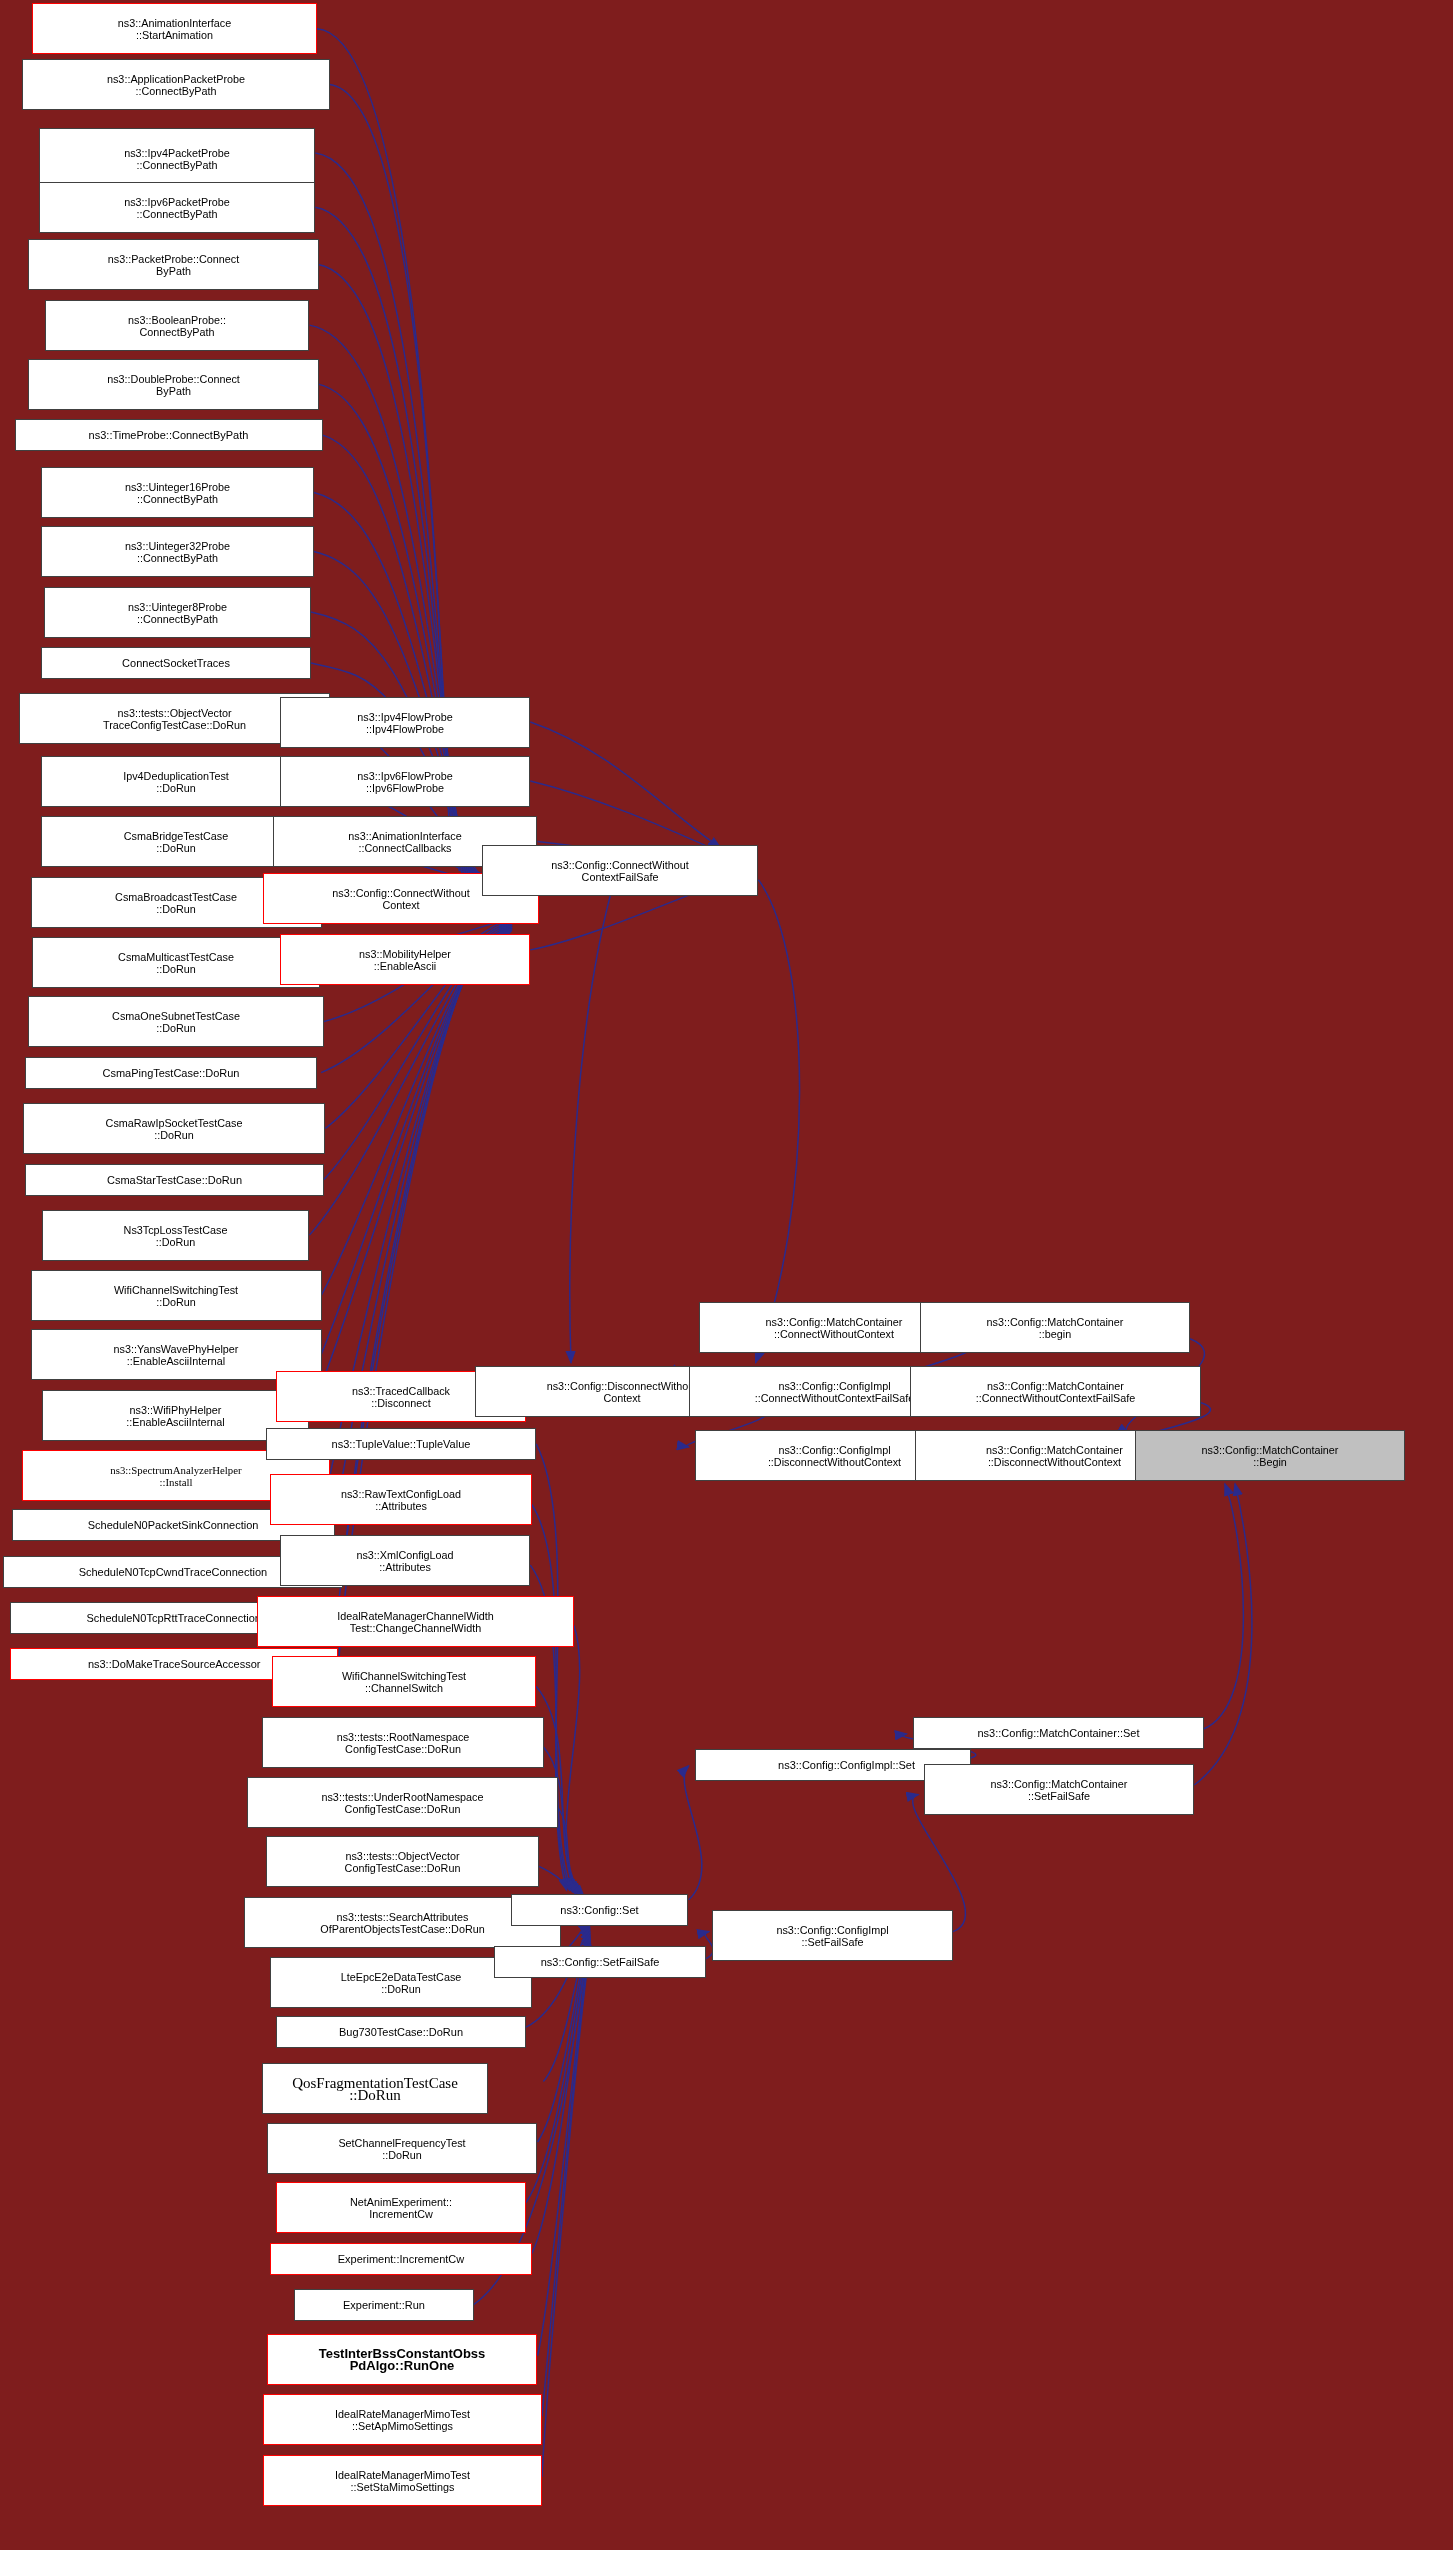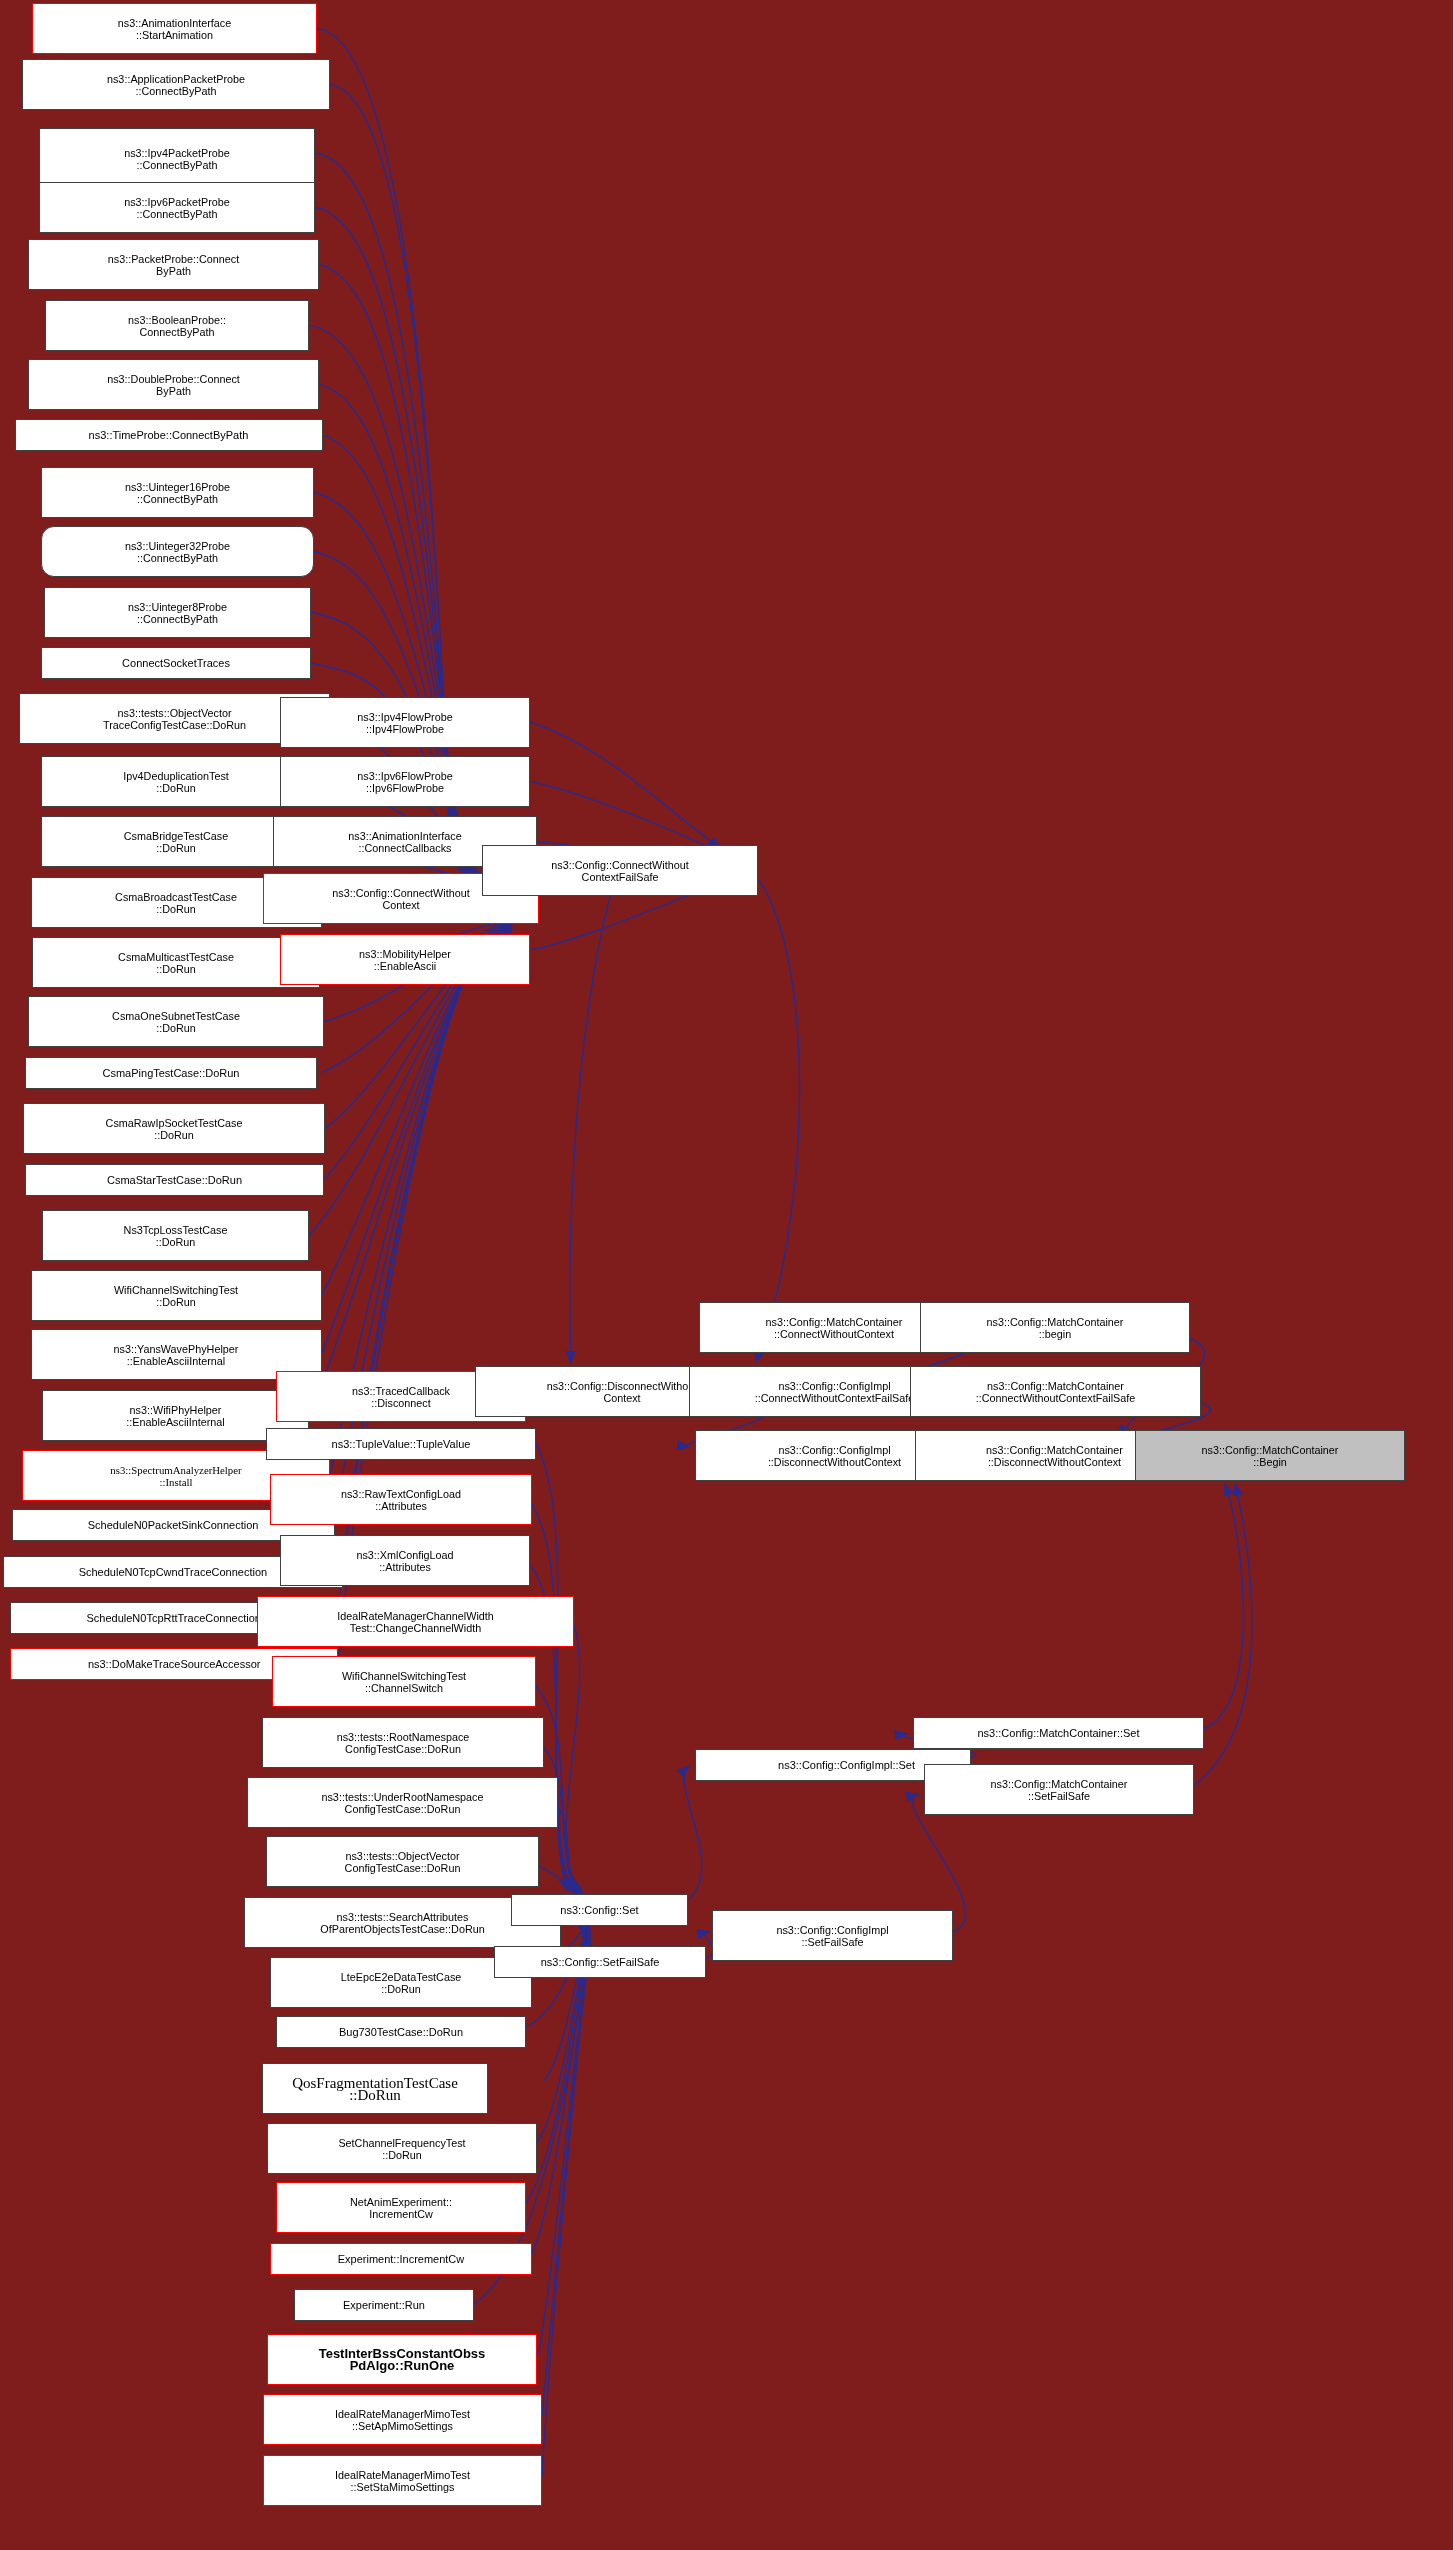--- a/index.html
+++ b/index.html
@@ -105,21 +105,21 @@
 ::ConnectByPath</div>
       <div class="node" style="left: 28px; top: 239px; width: 291px; height: 51px; font-size: 10.8px;">ns3::PacketProbe::Connect
 ByPath</div>
       <div class="node" style="left: 45px; top: 300px; width: 264px; height: 51px; font-size: 10.8px;">ns3::BooleanProbe::
 ConnectByPath</div>
       <div class="node" style="left: 28px; top: 359px; width: 291px; height: 51px; font-size: 10.8px;">ns3::DoubleProbe::Connect
 ByPath</div>
       <div class="node" style="left: 14.5px; top: 419px; width: 308px; height: 32px; font-size: 11px;">ns3::TimeProbe::ConnectByPath</div>
       <div class="node" style="left: 41px; top: 467px; width: 273px; height: 51px; font-size: 10.8px;">ns3::Uinteger16Probe
 ::ConnectByPath</div>
-      <div class="node" style="left: 41px; top: 526px; width: 273px; height: 51px; font-size: 10.8px; border-radius: 13px;">ns3::Uinteger32Probe
+      <div class="node" style="left: 41px; top: 526px; width: 273px; height: 51px; font-size: 10.8px;">ns3::Uinteger32Probe
 ::ConnectByPath</div>
       <div class="node" style="left: 44px; top: 587px; width: 267px; height: 51px; font-size: 10.8px;">ns3::Uinteger8Probe
 ::ConnectByPath</div>
       <div class="node" style="left: 41px; top: 647px; width: 270px; height: 32px; font-size: 11px;">ConnectSocketTraces</div>
       <div class="node" style="left: 19px; top: 693px; width: 311px; height: 51px; font-size: 10.8px;">ns3::tests::ObjectVector
 TraceConfigTestCase::DoRun</div>
       <div class="node" style="left: 41px; top: 756px; width: 270px; height: 51px; font-size: 10.8px;">Ipv4DeduplicationTest
 ::DoRun</div>
       <div class="node" style="left: 41px; top: 816px; width: 270px; height: 51px; font-size: 10.8px;">CsmaBridgeTestCase
 ::DoRun</div>

